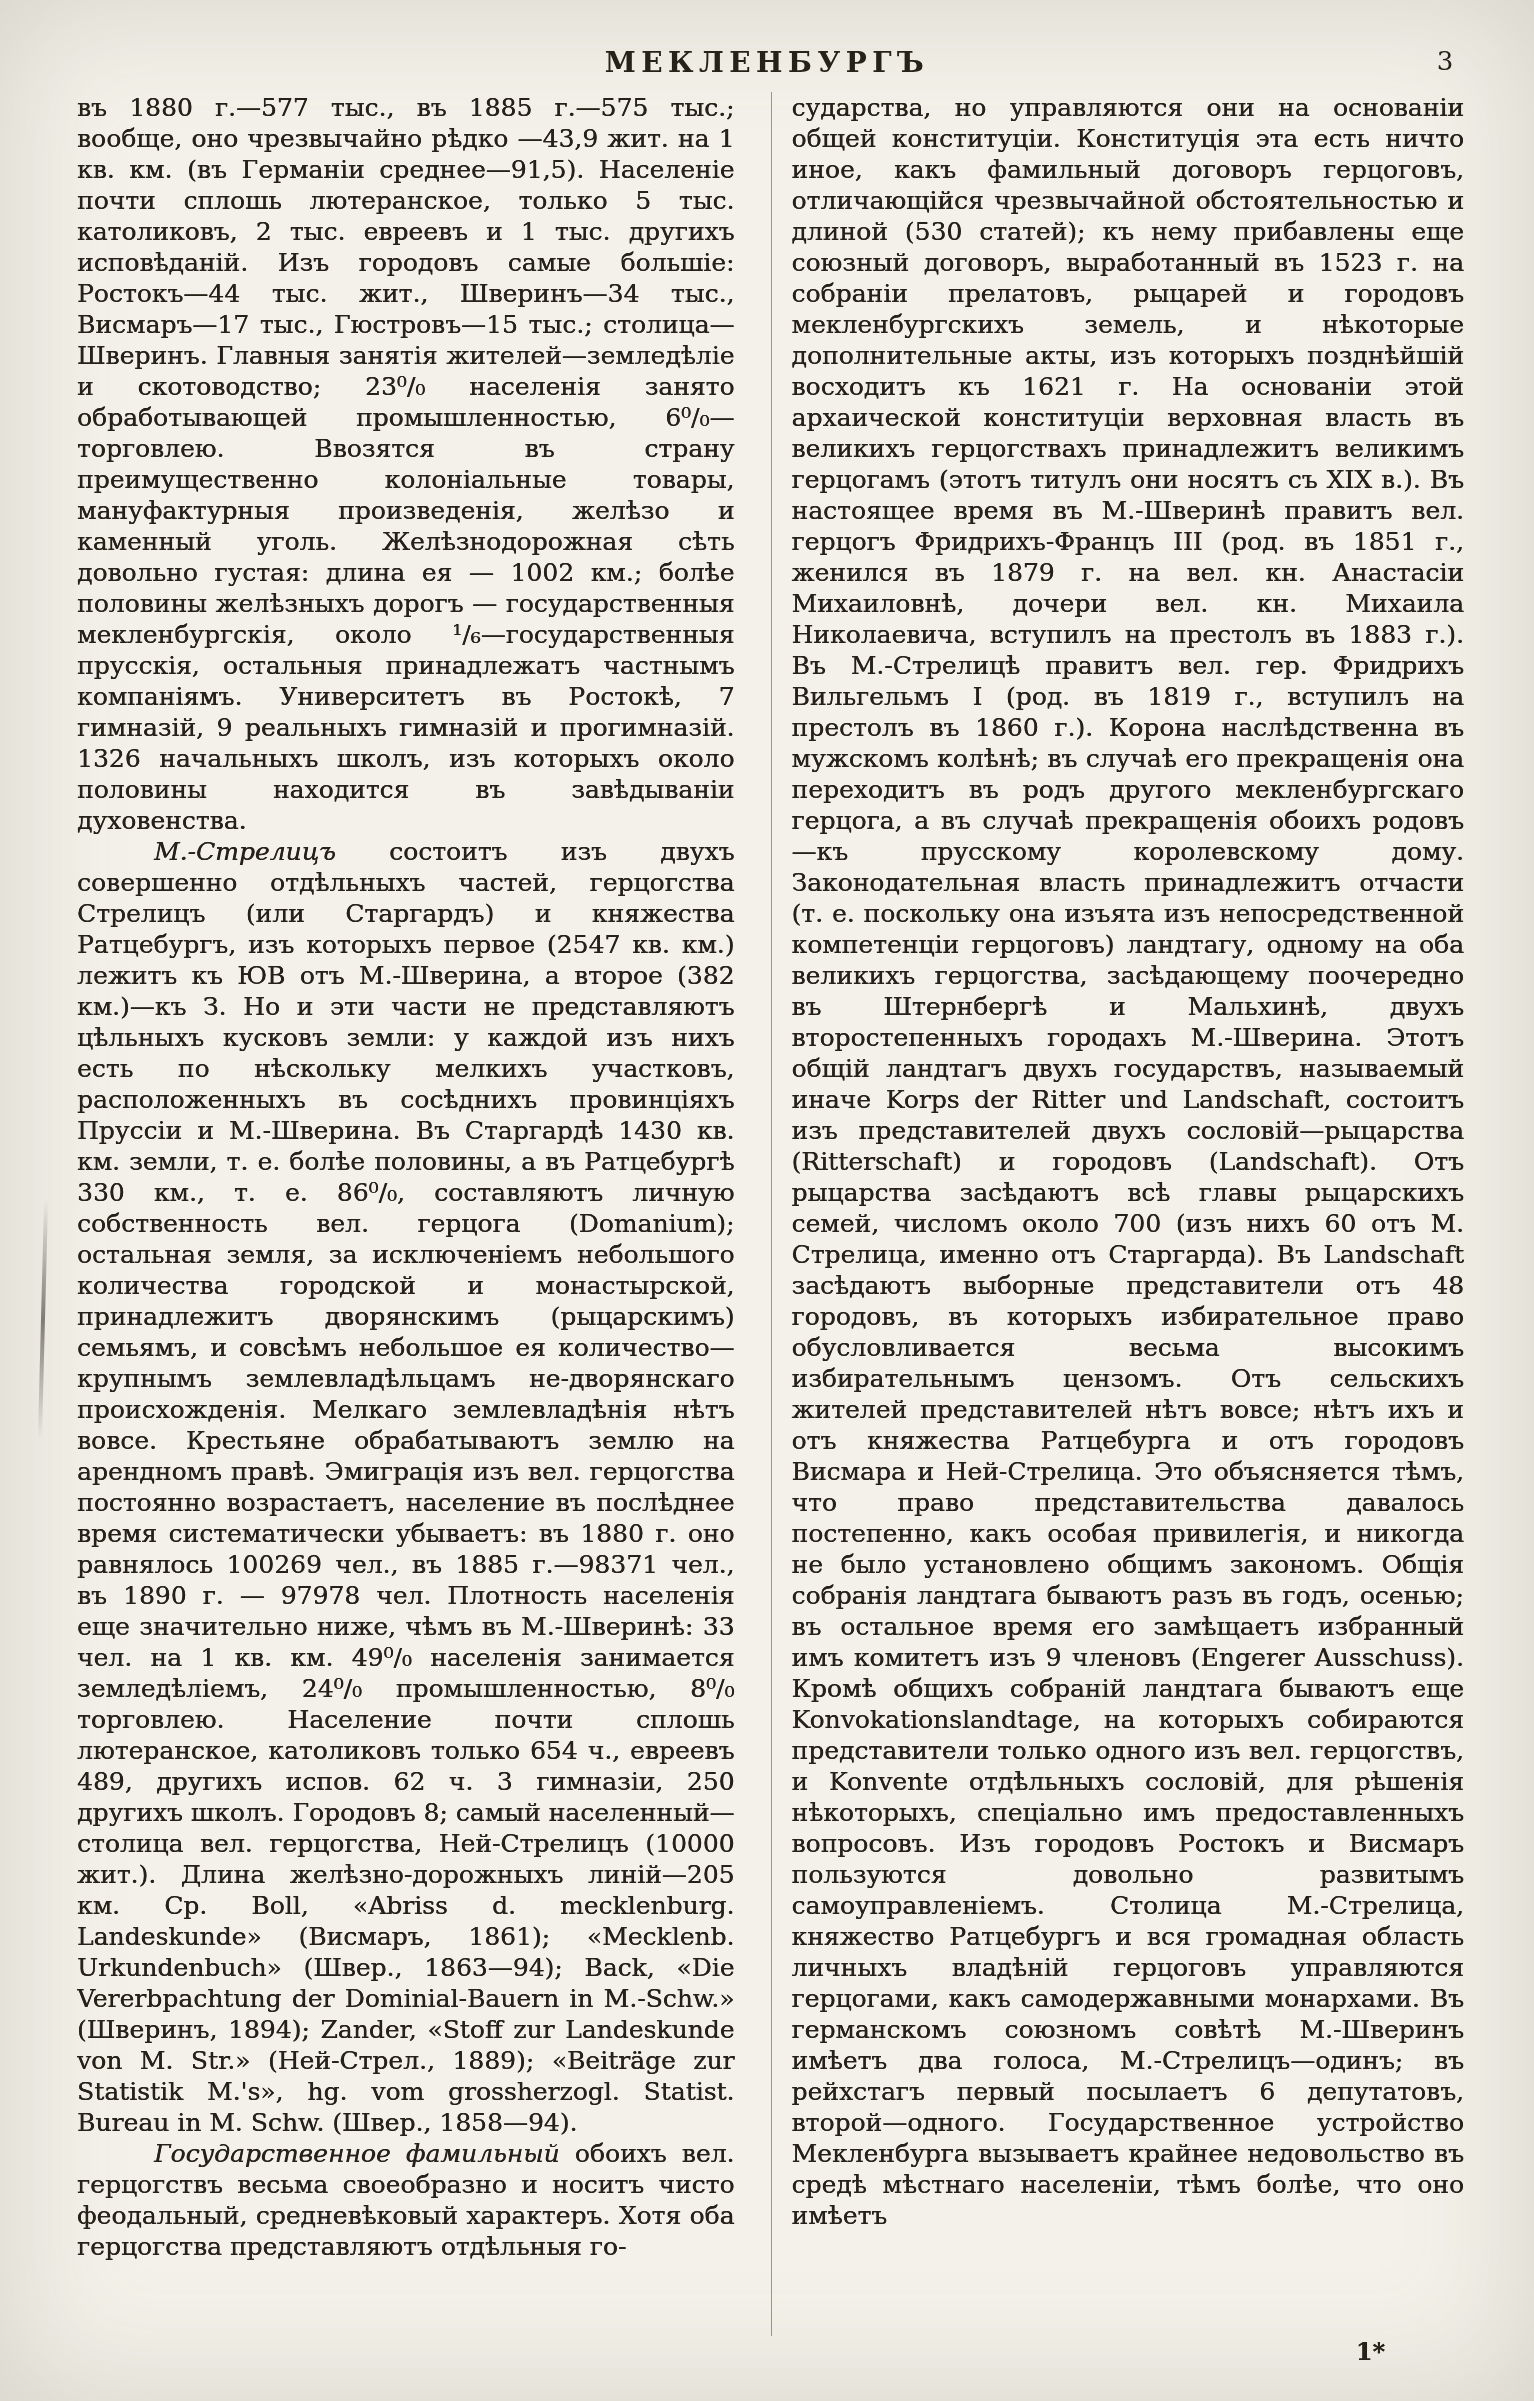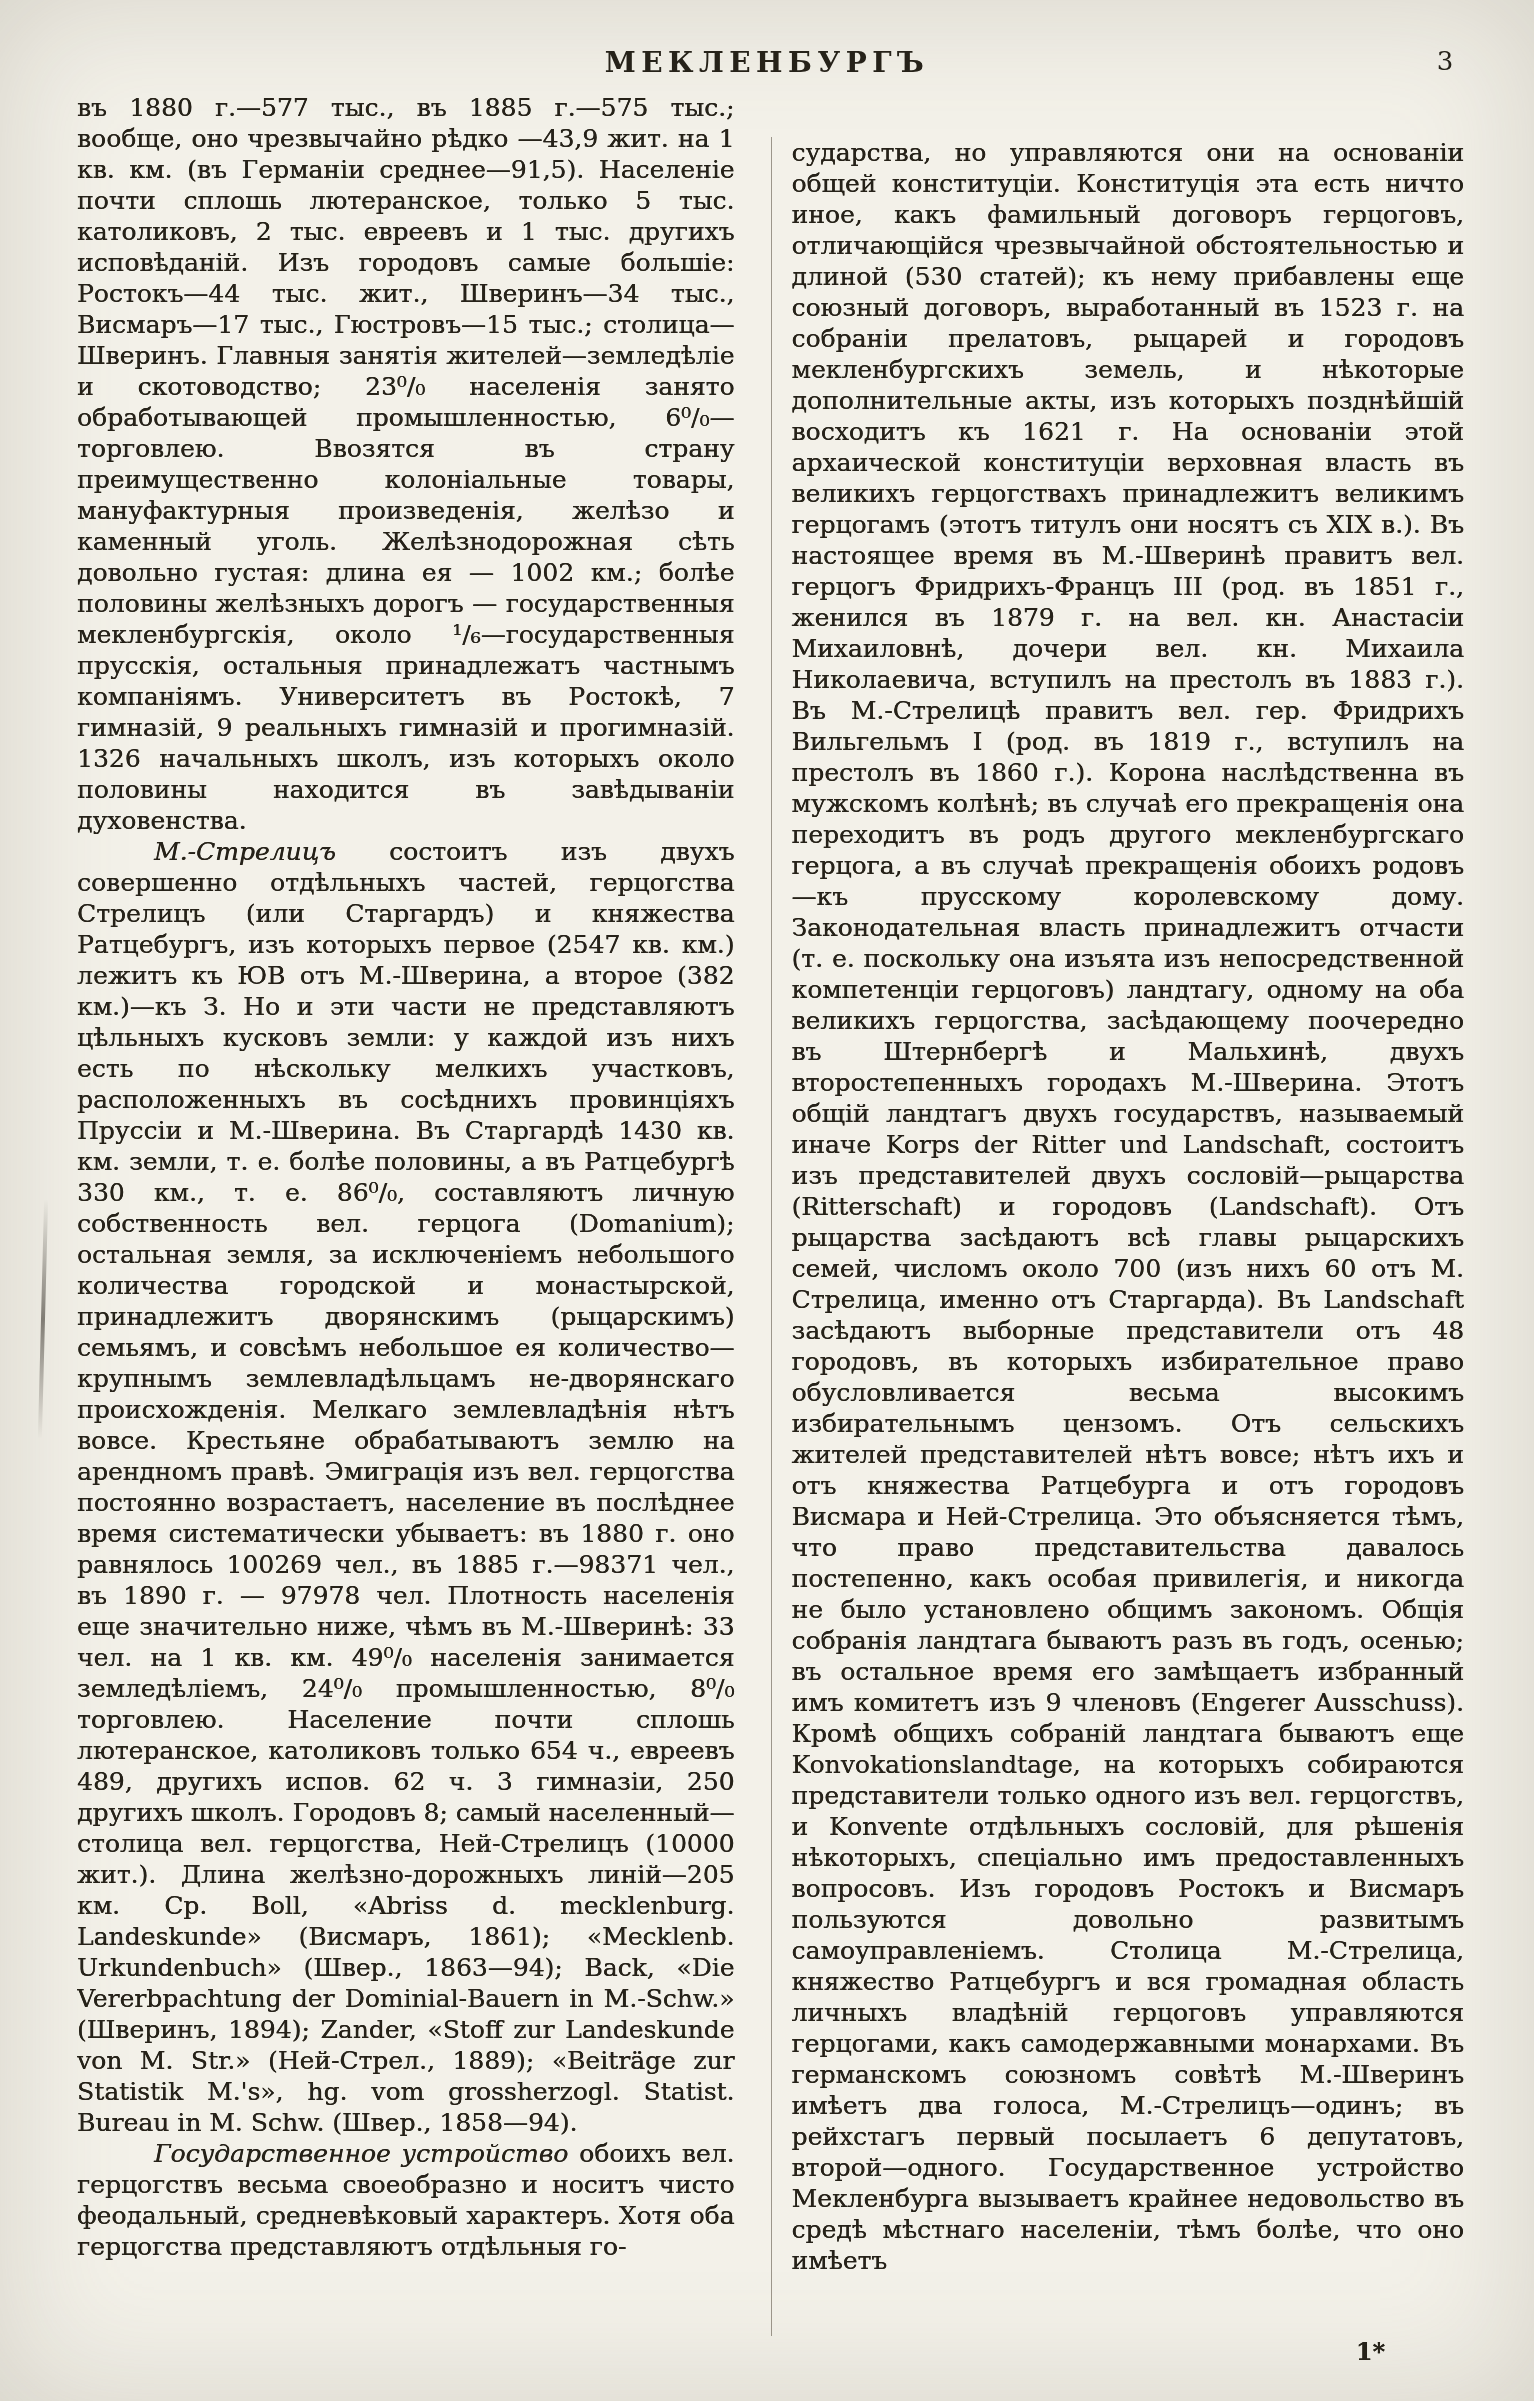--- a/index.html
+++ b/index.html
@@ -51,21 +51,20 @@
     font-size: 25px;
     line-height: 31px;
     text-shadow: 0.3px 0 0 currentColor;
   }
   .col p { text-indent: 33px; }
   .col p.no-indent { text-indent: 0; }
   .col-left { padding-right: 36px; }
   .col-right {
     padding-left: 20px;
     border-left: 1.4px solid rgba(70, 60, 45, 0.5);
-    margin-top: 45px;
   }
   .lead-italic { font-style: italic; margin-left: 44px; }
   .signature-mark {
     position: absolute;
     right: 149px;
     bottom: 35px;
     font-size: 24px;
     font-weight: bold;
     text-shadow: 0.3px 0 0 currentColor;
   }
@@ -93,21 +92,21 @@
   <div class="columns">
 
     <div class="col col-left">
       <p class="no-indent">
         <span>въ 1880 г.—577 тыс., въ 1885 г.—575 тыс.; вообще, оно чрезвычайно рѣдко —43,9 жит. на 1 кв. км. (въ Германіи среднее—91,5). Населеніе почти сплошь лютеранское, только 5 тыс. католиковъ, 2 тыс. евреевъ и 1 тыс. другихъ исповѣданій. Изъ городовъ самые большіе: Ростокъ—44 тыс. жит., Шверинъ—34 тыс., Висмаръ—17 тыс., Гюстровъ—15 тыс.; столица—Шверинъ. Главныя занятія жителей—земледѣліе и скотоводство; 23⁰/₀ населенія занято обработывающей промышленностью, 6⁰/₀—торговлею. Ввозятся въ страну преимущественно колоніальные товары, мануфактурныя произведенія, желѣзо и каменный уголь. Желѣзнодорожная сѣть довольно густая: длина ея — 1002 км.; болѣе половины желѣзныхъ дорогъ — государственныя мекленбургскія, около ¹/₆—государственныя прусскія, остальныя принадлежатъ частнымъ компаніямъ. Университетъ въ Ростокѣ, 7 гимназій, 9 реальныхъ гимназій и прогимназій. 1326 начальныхъ школъ, изъ которыхъ около половины находится въ завѣдываніи духовенства.</span>
       </p>
       <p>
         <span class="lead-italic">М.-Стрелицъ</span><span> состоитъ изъ двухъ совершенно отдѣльныхъ частей, герцогства Стрелицъ (или Старгардъ) и княжества Ратцебургъ, изъ которыхъ первое (2547 кв. км.) лежитъ къ ЮВ отъ М.-Шверина, а второе (382 км.)—къ З. Но и эти части не представляютъ цѣльныхъ кусковъ земли: у каждой изъ нихъ есть по нѣскольку мелкихъ участковъ, расположенныхъ въ сосѣднихъ провинціяхъ Пруссіи и М.-Шверина. Въ Старгардѣ 1430 кв. км. земли, т. е. болѣе половины, а въ Ратцебургѣ 330 км., т. е. 86⁰/₀, составляютъ личную собственность вел. герцога (Domanium); остальная земля, за исключеніемъ небольшого количества городской и монастырской, принадлежитъ дворянскимъ (рыцарскимъ) семьямъ, и совсѣмъ небольшое ея количество—крупнымъ землевладѣльцамъ не-дворянскаго происхожденія. Мелкаго землевладѣнія нѣтъ вовсе. Крестьяне обрабатываютъ землю на арендномъ правѣ. Эмиграція изъ вел. герцогства постоянно возрастаетъ, население въ послѣднее время систематически убываетъ: въ 1880 г. оно равнялось 100269 чел., въ 1885 г.—98371 чел., въ 1890 г. — 97978 чел. Плотность населенія еще значительно ниже, чѣмъ въ М.-Шверинѣ: 33 чел. на 1 кв. км. 49⁰/₀ населенія занимается земледѣліемъ, 24⁰/₀ промышленностью, 8⁰/₀ торговлею. Население почти сплошь лютеранское, католиковъ только 654 ч., евреевъ 489, другихъ испов. 62 ч. 3 гимназіи, 250 другихъ школъ. Городовъ 8; самый населенный—столица вел. герцогства, Ней-Стрелицъ (10000 жит.). Длина желѣзно-дорожныхъ линій—205 км. Ср. Boll, «Abriss d. mecklenburg. Landeskunde» (Висмаръ, 1861); «Mecklenb. Urkundenbuch» (Швер., 1863—94); Back, «Die Vererbpachtung der Dominial-Bauern in M.-Schw.» (Шверинъ, 1894); Zander, «Stoff zur Landeskunde von M. Str.» (Ней-Стрел., 1889); «Beiträge zur Statistik M.'s», hg. vom grossherzogl. Statist. Bureau in M. Schw. (Швер., 1858—94).</span>
       </p>
       <p>
-        <span class="lead-italic">Государственное устройство</span><span> обоихъ вел. герцогствъ весьма своеобразно и носитъ чисто феодальный, средневѣковый характеръ. Хотя оба герцогства представляютъ отдѣльныя го-</span>
+        <span class="lead-italic">Государственное фамильный</span><span> обоихъ вел. герцогствъ весьма своеобразно и носитъ чисто феодальный, средневѣковый характеръ. Хотя оба герцогства представляютъ отдѣльныя го-</span>
       </p>
     </div>
 
     <div class="col col-right">
       <p class="no-indent">
         <span>сударства, но управляются они на основаніи общей конституціи. Конституція эта есть ничто иное, какъ фамильный договоръ герцоговъ, отличающійся чрезвычайной обстоятельностью и длиной (530 статей); къ нему прибавлены еще союзный договоръ, выработанный въ 1523 г. на собраніи прелатовъ, рыцарей и городовъ мекленбургскихъ земель, и нѣкоторые дополнительные акты, изъ которыхъ позднѣйшій восходитъ къ 1621 г. На основаніи этой архаической конституціи верховная власть въ великихъ герцогствахъ принадлежитъ великимъ герцогамъ (этотъ титулъ они носятъ съ XIX в.). Въ настоящее время въ М.-Шверинѣ правитъ вел. герцогъ Фридрихъ-Францъ III (род. въ 1851 г., женился въ 1879 г. на вел. кн. Анастасіи Михаиловнѣ, дочери вел. кн. Михаила Николаевича, вступилъ на престолъ въ 1883 г.). Въ М.-Стрелицѣ правитъ вел. гер. Фридрихъ Вильгельмъ I (род. въ 1819 г., вступилъ на престолъ въ 1860 г.). Корона наслѣдственна въ мужскомъ колѣнѣ; въ случаѣ его прекращенія она переходитъ въ родъ другого мекленбургскаго герцога, а въ случаѣ прекращенія обоихъ родовъ—къ прусскому королевскому дому. Законодательная власть принадлежитъ отчасти (т. е. поскольку она изъята изъ непосредственной компетенціи герцоговъ) ландтагу, одному на оба великихъ герцогства, засѣдающему поочередно въ Штернбергѣ и Мальхинѣ, двухъ второстепенныхъ городахъ М.-Шверина. Этотъ общій ландтагъ двухъ государствъ, называемый иначе Korps der Ritter und Landschaft, состоитъ изъ представителей двухъ сословій—рыцарства (Ritterschaft) и городовъ (Landschaft). Отъ рыцарства засѣдаютъ всѣ главы рыцарскихъ семей, числомъ около 700 (изъ нихъ 60 отъ М. Стрелица, именно отъ Старгарда). Въ Landschaft засѣдаютъ выборные представители отъ 48 городовъ, въ которыхъ избирательное право обусловливается весьма высокимъ избирательнымъ цензомъ. Отъ сельскихъ жителей представителей нѣтъ вовсе; нѣтъ ихъ и отъ княжества Ратцебурга и отъ городовъ Висмара и Ней-Стрелица. Это объясняется тѣмъ, что право представительства давалось постепенно, какъ особая привилегія, и никогда не было установлено общимъ закономъ. Общія собранія ландтага бываютъ разъ въ годъ, осенью; въ остальное время его замѣщаетъ избранный имъ комитетъ изъ 9 членовъ (Engerer Ausschuss). Кромѣ общихъ собраній ландтага бываютъ еще Konvokationslandtage, на которыхъ собираются представители только одного изъ вел. герцогствъ, и Konvente отдѣльныхъ сословій, для рѣшенія нѣкоторыхъ, спеціально имъ предоставленныхъ вопросовъ. Изъ городовъ Ростокъ и Висмаръ пользуются довольно развитымъ самоуправленіемъ. Столица М.-Стрелица, княжество Ратцебургъ и вся громадная область личныхъ владѣній герцоговъ управляются герцогами, какъ самодержавными монархами. Въ германскомъ союзномъ совѣтѣ М.-Шверинъ имѣетъ два голоса, М.-Стрелицъ—одинъ; въ рейхстагъ первый посылаетъ 6 депутатовъ, второй—одного. Государственное устройство Мекленбурга вызываетъ крайнее недовольство въ средѣ мѣстнаго населеніи, тѣмъ болѣе, что оно имѣетъ</span>
       </p>
     </div>
 
   </div>

